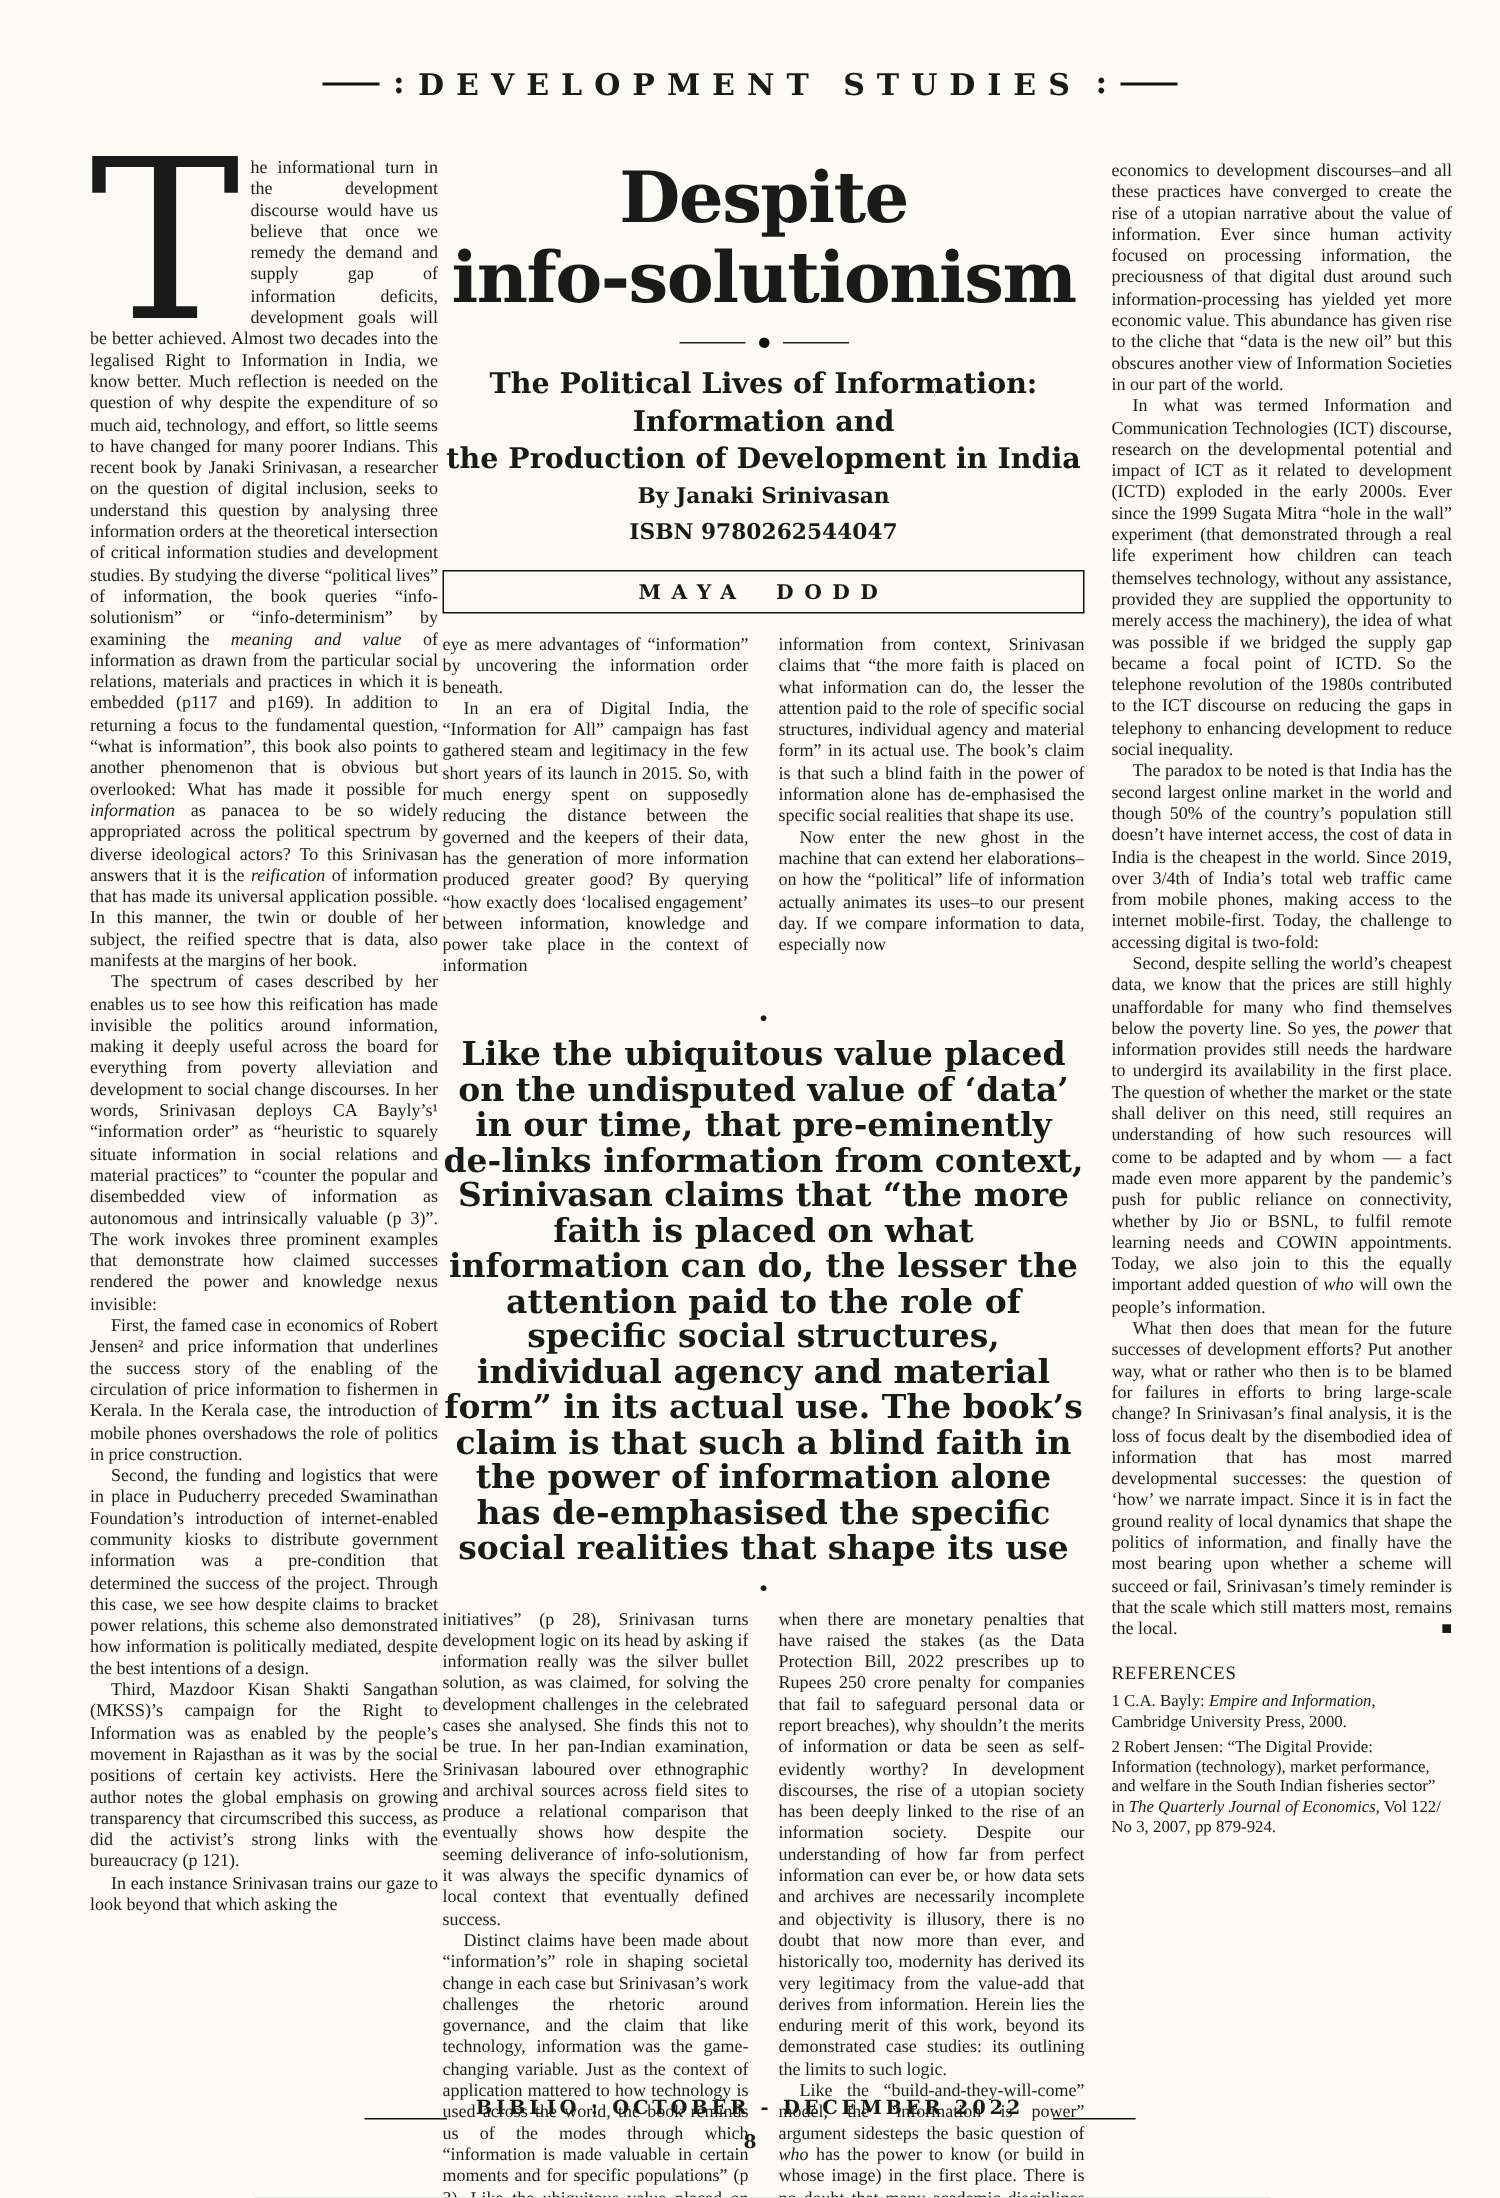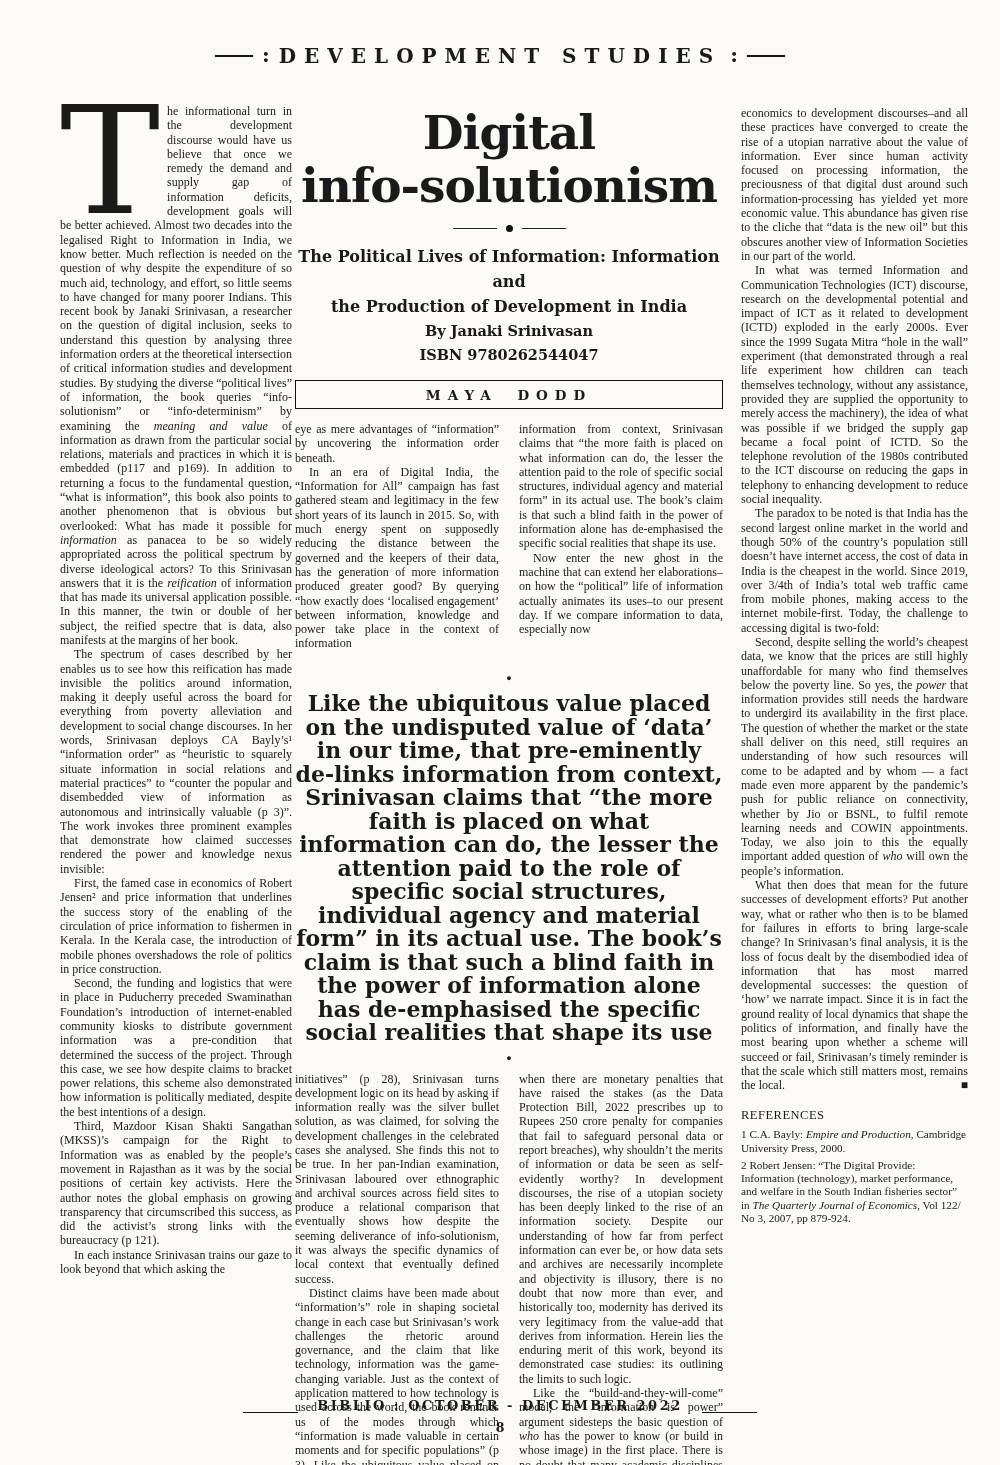--- a/index.html
+++ b/index.html
@@ -17,21 +17,21 @@
   .body-text p{margin:0;font-size:12px;line-height:14.3px;text-align:justify;}
   .body-text p + p{text-indent:14px;}
   .dropcap{float:left;font-family:"DejaVu Serif",serif;font-size:150px;line-height:114px;margin:0 7px 0 0;}
   
   .art-title{margin:6px 0 0;text-align:center;font-family:"DejaVu Serif",serif;font-weight:bold;
              font-size:47px;line-height:53px;letter-spacing:-1px;}
   .title-sep{display:flex;align-items:center;justify-content:center;gap:9px;margin:13px 0 12px;}
   .title-sep .sline{width:44px;border-top:1.5px solid #222;}
   .title-sep .sdot{width:7px;height:7px;background:#111;border-radius:50%;}
   .book-block{text-align:center;font-family:"DejaVu Serif",serif;font-weight:bold;}
-  .book-title{font-size:16px;line-height:25px;}
+  .book-title{font-size:19px;line-height:25px;}
   .book-meta{font-size:14.5px;line-height:24px;}
   .byline-box{border:1.5px solid #111;margin:13px 0 13px;padding:6px 0 5px;text-align:center;
               font-family:"DejaVu Serif",serif;font-weight:bold;font-size:13.5px;letter-spacing:7px;word-spacing:8px;}
   .subcols{display:flex;gap:20px;}
   .subcol{width:204px;overflow:hidden;}
   .subcols.top .subcol{height:243px;}
   .subcols.bottom .subcol{height:446px;}
   .bullet-sep{text-align:center;font-size:9px;line-height:9px;margin:9px 0;}
   .pull-quote{font-family:"DejaVu Serif",serif;font-weight:bold;font-size:22px;line-height:23.5px;
               text-align:center;margin:2px 0;}
@@ -66,21 +66,21 @@
     <p><span class="dropcap">T</span><span>he informational turn in the development discourse would have us believe that once we remedy the demand and supply gap of information deficits, development goals will be better achieved. Almost two decades into the legalised Right to Information in India, we know better. Much reflection is needed on the question of why despite the expenditure of so much aid, technology, and effort, so little seems to have changed for many poorer Indians. This recent book by Janaki Srinivasan, a researcher on the question of digital inclusion, seeks to understand this question by analysing three information orders at the theoretical intersection of critical information studies and development studies. By studying the diverse “political lives” of information, the book queries “info-solutionism” or “info-determinism” by examining the <i>meaning and value</i> of information as drawn from the particular social relations, materials and practices in which it is embedded (p117 and p169). In addition to returning a focus to the fundamental question, “what is information”, this book also points to another phenomenon that is obvious but overlooked: What has made it possible for <i>information</i> as panacea to be so widely appropriated across the political spectrum by diverse ideological actors? To this Srinivasan answers that it is the <i>reification</i> of information that has made its universal application possible. In this manner, the twin or double of her subject, the reified spectre that is data, also manifests at the margins of her book.</span></p>
     <p>The spectrum of cases described by her enables us to see how this reification has made invisible the politics around information, making it deeply useful across the board for everything from poverty alleviation and development to social change discourses. In her words, Srinivasan deploys CA Bayly’s¹ “information order” as “heuristic to squarely situate information in social relations and material practices” to “counter the popular and disembedded view of information as autonomous and intrinsically valuable (p 3)”. The work invokes three prominent examples that demonstrate how claimed successes rendered the power and knowledge nexus invisible:</p>
     <p>First, the famed case in economics of Robert Jensen² and price information that underlines the success story of the enabling of the circulation of price information to fishermen in Kerala. In the Kerala case, the introduction of mobile phones overshadows the role of politics in price construction.</p>
     <p>Second, the funding and logistics that were in place in Puducherry preceded Swaminathan Foundation’s introduction of internet-enabled community kiosks to distribute government information was a pre-condition that determined the success of the project. Through this case, we see how despite claims to bracket power relations, this scheme also demonstrated how information is politically mediated, despite the best intentions of a design.</p>
     <p>Third, Mazdoor Kisan Shakti Sangathan (MKSS)’s campaign for the Right to Information was as enabled by the people’s movement in Rajasthan as it was by the social positions of certain key activists. Here the author notes the global emphasis on growing transparency that circumscribed this success, as did the activist’s strong links with the bureaucracy (p 121).</p>
     <p>In each instance Srinivasan trains our gaze to look beyond that which asking the</p>
   </div>
 
   <div class="col-mid">
     <h1 class="art-title">
-      <span>Digital</span><br>
+      <span>Despite</span><br>
       <span>info-solutionism</span>
     </h1>
     <div class="title-sep">
       <span class="sline"></span>
       <span class="sdot"></span>
       <span class="sline"></span>
     </div>
     <div class="book-block">
       <div class="book-title">
         <span>The Political Lives of Information: Information and</span><br>
@@ -120,21 +120,21 @@
 
   <div class="col-right body-text">
     <p>economics to development discourses–and all these practices have converged to create the rise of a utopian narrative about the value of information. Ever since human activity focused on processing information, the preciousness of that digital dust around such information-processing has yielded yet more economic value. This abundance has given rise to the cliche that “data is the new oil” but this obscures another view of Information Societies in our part of the world.</p>
     <p>In what was termed Information and Communication Technologies (ICT) discourse, research on the developmental potential and impact of ICT as it related to development (ICTD) exploded in the early 2000s. Ever since the 1999 Sugata Mitra “hole in the wall” experiment (that demonstrated through a real life experiment how children can teach themselves technology, without any assistance, provided they are supplied the opportunity to merely access the machinery), the idea of what was possible if we bridged the supply gap became a focal point of ICTD. So the telephone revolution of the 1980s contributed to the ICT discourse on reducing the gaps in telephony to enhancing development to reduce social inequality.</p>
     <p>The paradox to be noted is that India has the second largest online market in the world and though 50% of the country’s population still doesn’t have internet access, the cost of data in India is the cheapest in the world. Since 2019, over 3/4th of India’s total web traffic came from mobile phones, making access to the internet mobile-first. Today, the challenge to accessing digital is two-fold:</p>
     <p>Second, despite selling the world’s cheapest data, we know that the prices are still highly unaffordable for many who find themselves below the poverty line. So yes, the <i>power</i> that information provides still needs the hardware to undergird its availability in the first place. The question of whether the market or the state shall deliver on this need, still requires an understanding of how such resources will come to be adapted and by whom — a fact made even more apparent by the pandemic’s push for public reliance on connectivity, whether by Jio or BSNL, to fulfil remote learning needs and COWIN appointments. Today, we also join to this the equally important added question of <i>who</i> will own the people’s information.</p>
     <p>What then does that mean for the future successes of development efforts? Put another way, what or rather who then is to be blamed for failures in efforts to bring large-scale change? In Srinivasan’s final analysis, it is the loss of focus dealt by the disembodied idea of information that has most marred developmental successes: the question of ‘how’ we narrate impact. Since it is in fact the ground reality of local dynamics that shape the politics of information, and finally have the most bearing upon whether a scheme will succeed or fail, Srinivasan’s timely reminder is that the scale which still matters most, remains the local.</p>
     <span class="endmark">■</span>
     <div class="refs">
       <h4>REFERENCES</h4>
-      <p>1  C.A. Bayly: <i>Empire and Production</i>, Cambridge University Press, 2000.</p>
+      <p>1  C.A. Bayly: <i>Empire and Information</i>, Cambridge University Press, 2000.</p>
       <p>2  Robert Jensen: “The Digital Provide: Information (technology), market performance, and welfare in the South Indian fisheries sector” in <i>The Quarterly Journal of Economics</i>, Vol 122/ No 3, 2007, pp 879-924.</p>
     </div>
   </div>
 
   <div class="footer">
     <div class="jline">
       <span class="frule"></span>
       <span class="jtext">BIBLIO : OCTOBER - DECEMBER 2022</span>
       <span class="frule"></span>
     </div>

